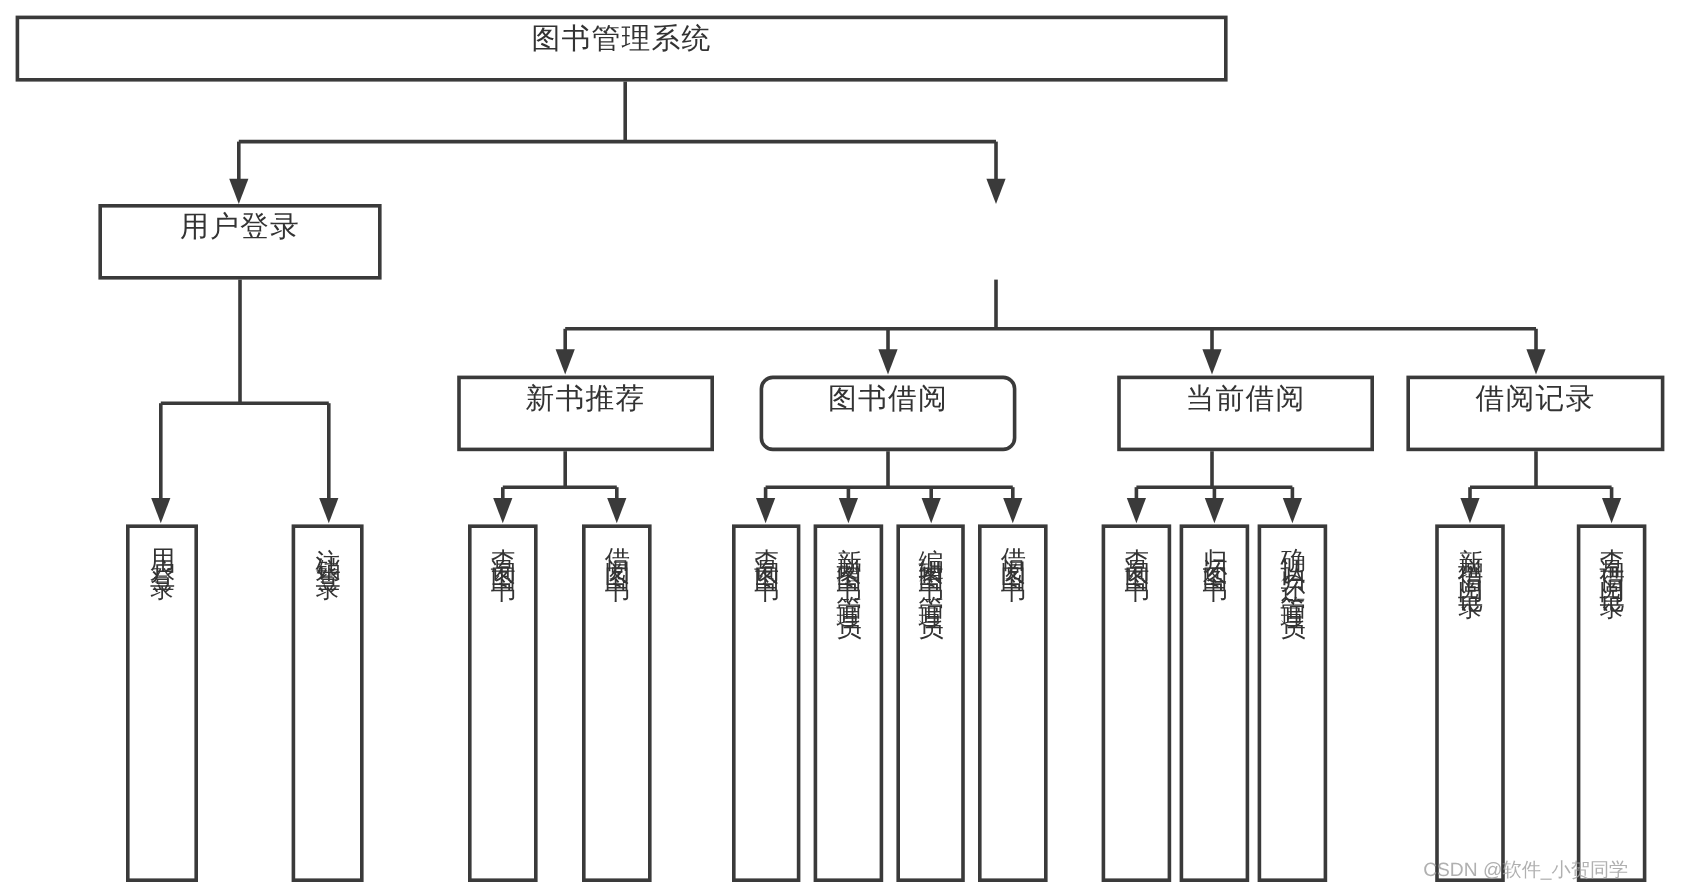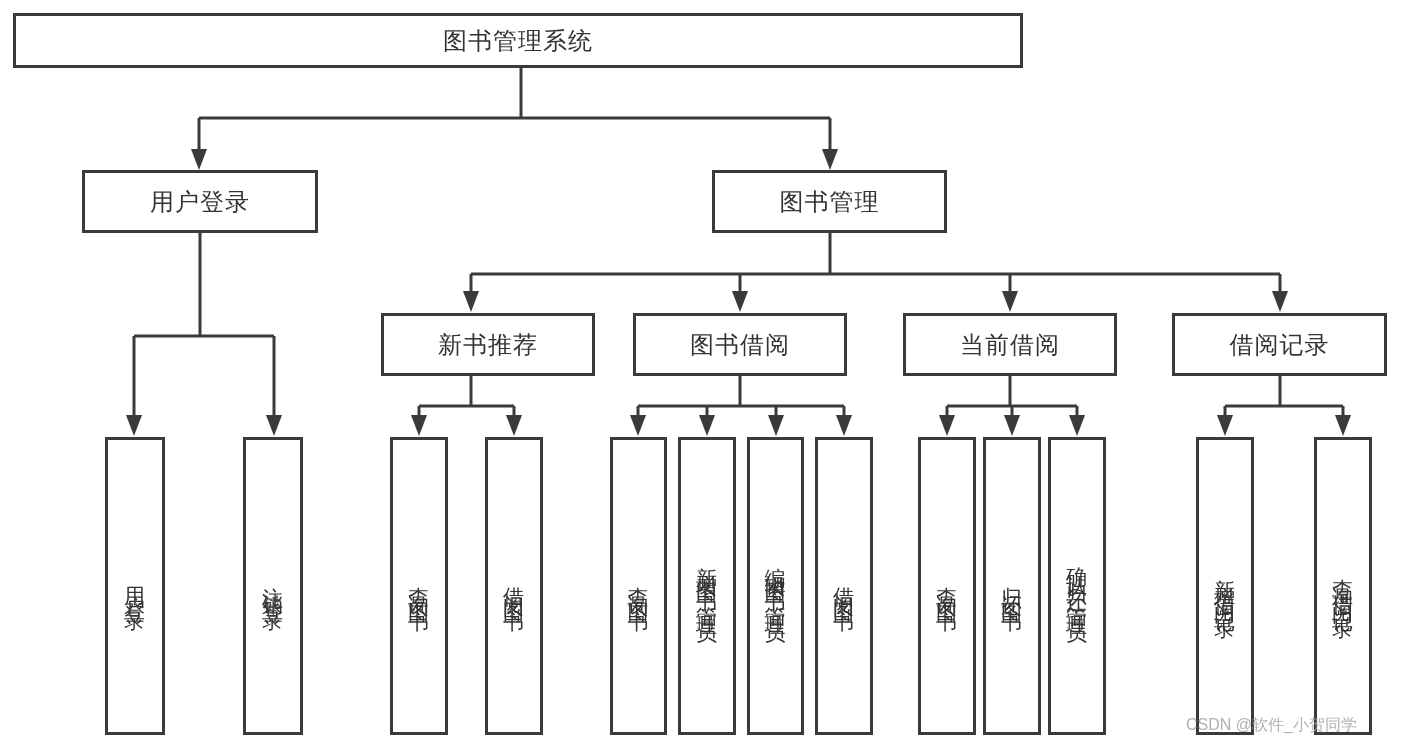--- a/index.html
+++ b/index.html
@@ -17,21 +17,21 @@
     overflow:hidden;
   }
   .wires{
     position:absolute;left:0;top:0;width:1405px;height:747px;
     pointer-events:none;z-index:3;
   }
   .node{
     position:absolute;box-sizing:border-box;
     border:3px solid var(--line);
     background:var(--bg);
-    display:flex;align-items:center;justify-content:center;
+    display:flex;justify-content:center;
     color:var(--text);
     z-index:2;
   }
   .h-node{font-size:24px;letter-spacing:1px;}
   .leaf{font-size:21px;}
   .leaf .vtxt{
     writing-mode:vertical-rl;
     text-orientation:mixed;
     letter-spacing:8px;
     line-height:1;
@@ -45,22 +45,22 @@
     color:var(--wm);
     opacity:.85;
     white-space:nowrap;
     z-index:5;
   }
   
   #n-root{left:13px;top:13px;width:1010px;height:55px;}
   #n-user-login{left:82px;top:170px;width:236px;height:63px;}
   #n-book-mgmt{left:712px;top:170px;width:235px;height:63px;}
   #n-new-book-rec{left:381px;top:313px;width:214px;height:63px;}
-  #n-book-borrow{left:633px;top:313px;width:214px;height:63px;}
-  #n-current-borrow{left:903px;top:313px;width:214px;height:63px;}
+  #n-book-borrow{left:633px;top:313px;width:214px;height:63px;border-radius:11px;}
+  #n-current-borrow{left:931px;top:313px;width:214px;height:63px;}
   #n-borrow-records{left:1172px;top:313px;width:215px;height:63px;}
   #l-user-login{left:105px;top:437px;width:60px;height:298px;}
   #l-logout{left:243px;top:437px;width:60px;height:298px;}
   #l-query-books-1{left:390px;top:437px;width:58px;height:298px;}
   #l-borrow-books-1{left:485px;top:437px;width:58px;height:298px;}
   #l-query-books-2{left:610px;top:437px;width:57px;height:298px;}
   #l-add-books{left:678px;top:437px;width:58px;height:298px;}
   #l-edit-books{left:747px;top:437px;width:57px;height:298px;}
   #l-borrow-books-2{left:815px;top:437px;width:58px;height:298px;}
   #l-query-books-3{left:918px;top:437px;width:58px;height:298px;}
@@ -74,23 +74,20 @@
 
 <div class="stage">
 
   <div class="node h-node" id="n-root">
     <span>图书管理系统</span>
   </div>
 
   <div class="node h-node" id="n-user-login">
     <span>用户登录</span>
   </div>
-  <div class="node h-node" id="n-book-mgmt">
-    <span>图书管理</span>
-  </div>
 
   <div class="node h-node" id="n-new-book-rec">
     <span>新书推荐</span>
   </div>
   <div class="node h-node" id="n-book-borrow">
     <span>图书借阅</span>
   </div>
   <div class="node h-node" id="n-current-borrow">
     <span>当前借阅</span>
   </div>

